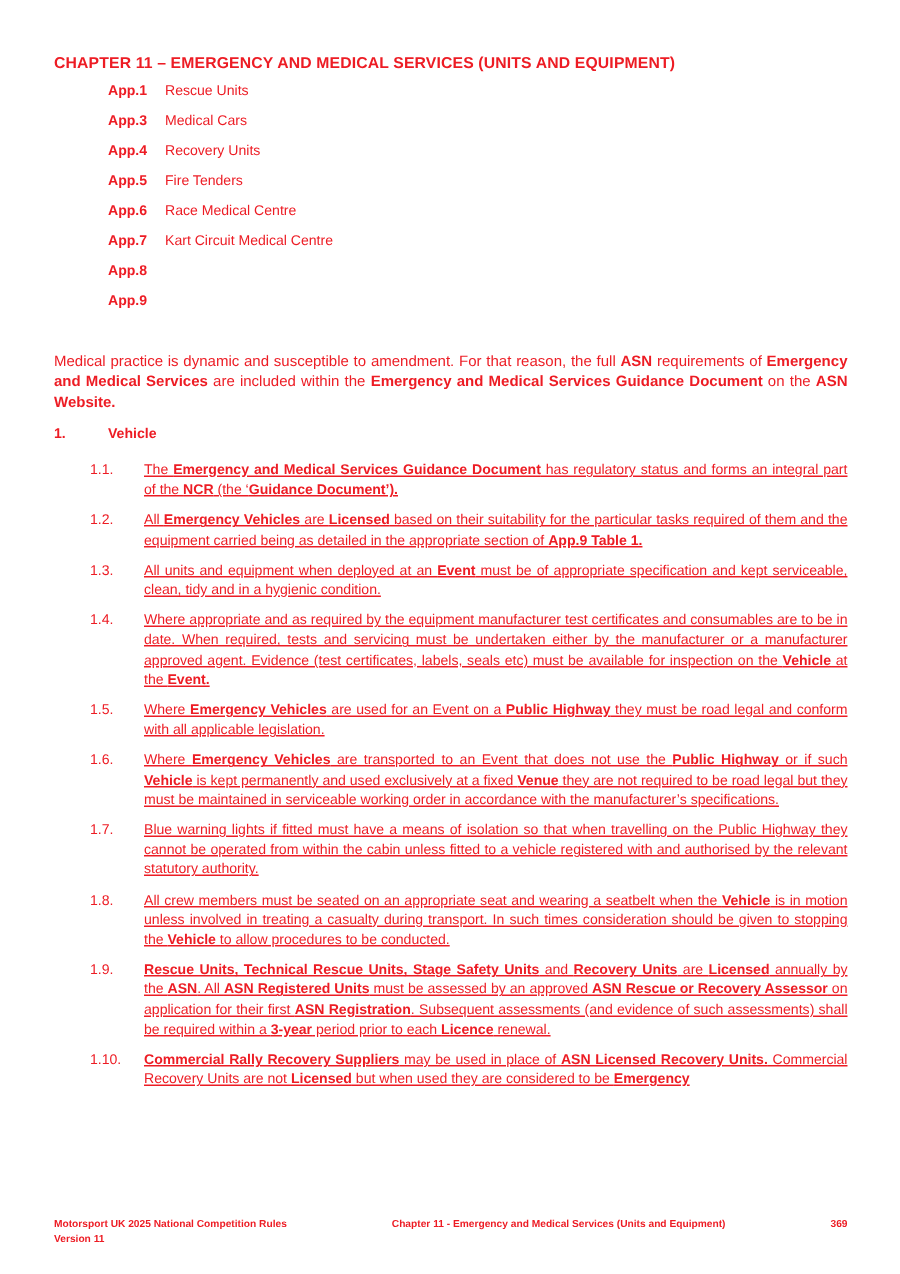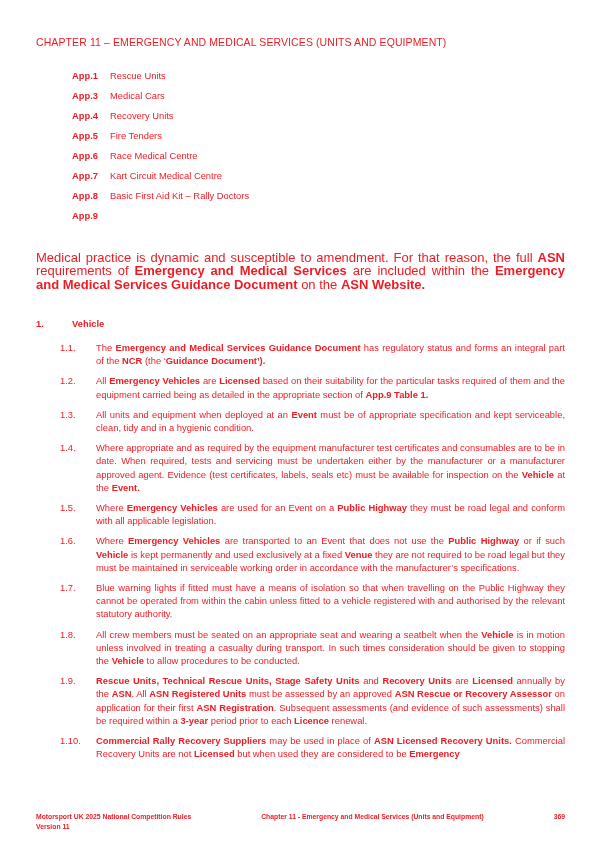--- a/index.html
+++ b/index.html
@@ -3,33 +3,33 @@
 <meta charset="utf-8">
 <style>
   * { margin: 0; padding: 0; box-sizing: border-box; }
   html, body { background: #888; }
   body { font-family: "Liberation Sans", sans-serif; display: flex; justify-content: center; }
   .page {
     width: 600px; height: 849px; background: #ffffff; color: #ED1C24;
     position: relative; padding: 36px 35px 0 36px; overflow: hidden;
   }
   b { font-weight: bold; }
-  .title { font-size: 10.5px; font-weight: normal; letter-spacing: 0.1px; margin-bottom: 17px; }
+  .title { font-size: 10.5px; font-weight: bold; letter-spacing: 0.1px; margin-bottom: 1px; }
   .intro { font-size: 9.4px; margin-bottom: 9px; }
   .app-list { margin-left: 36px; margin-bottom: 26px; }
   .app-item { display: flex; align-items: center; height: 20px; font-size: 9.4px; justify-content: space-between; }
   .app-num { width: 38px; font-weight: bold; flex: 0 0 38px; }
   .app-label { flex: 1; }
-  .para { font-size: 13px; line-height: 13.3px; text-align: justify; margin-bottom: 27px; }
+  .para { font-size: 10px; line-height: 13.3px; text-align: justify; margin-bottom: 8px; }
   .section-heading { display: flex; font-size: 9.4px; font-weight: bold; margin-bottom: 12px; }
   .sec-num { width: 36px; flex: 0 0 36px; }
   .clauses { }
   .clause { display: flex; font-size: 9.4px; line-height: 13.2px; margin: 0 0 7px 24px; }
   .clause-num { flex: 0 0 36px; }
-  .clause-text { flex: 1; text-align: justify; }
+  .clause-text { flex: 1; text-align: justify; text-decoration: underline; }
   .footer {
     position: absolute; left: 36px; right: 35px; bottom: 18px;
     display: flex; justify-content: space-between; align-items: flex-start;
     font-size: 6.8px; font-weight: bold; line-height: 9.5px;
   }
   .footer-center { text-align: center; max-width: 300px; }
   .footer-right { text-align: right; }
 </style>
 </head>
 <body>
@@ -67,21 +67,20 @@
         <span class="app-label">Race Medical Centre</span>
       </div>
 
       <div class="app-item">
         <span class="app-num">App.7</span>
         <span class="app-label">Kart Circuit Medical Centre</span>
       </div>
 
       <div class="app-item">
         <span class="app-num">App.8</span>
-        <span class="app-label">Basic First Aid Kit – Rally Doctors</span>
       </div>
 
       <div class="app-item">
         <span class="app-num">App.9</span>
       </div>
     </div>
 
   <p class="para"><span>Medical practice is dynamic and susceptible to amendment. For that reason, the full </span><b>ASN</b><span> requirements of </span><b>Emergency and Medical Services</b><span> are included within the </span><b>Emergency and Medical Services Guidance Document</b><span> on the </span><b>ASN Website.</b></p>
 
   <div class="section-heading">

